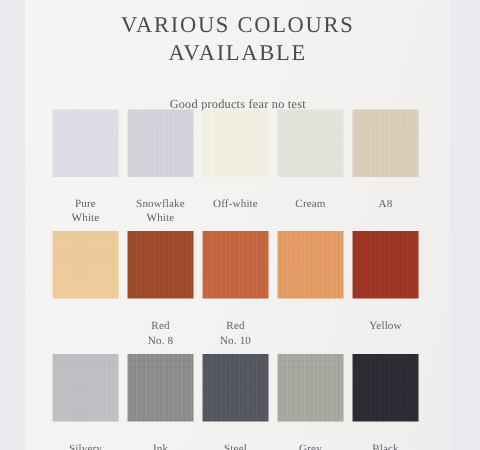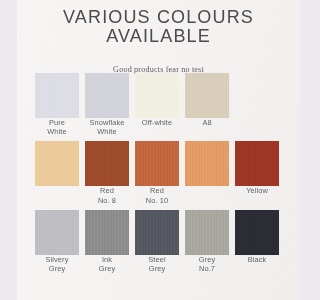--- a/index.html
+++ b/index.html
@@ -43,22 +43,22 @@
   header.titleblock {
     position: absolute;
     left: 0;
     top: 8px;
     width: 100%;
     text-align: center;
   }
   .title-line {
     display: block;
     color: #4b4a4c;
-    font-family: Liberation Sans, sans-serif;
-    font-size: 18px;
+    font-family: Liberation Serif, serif;
+    font-size: 15px;
     line-height: 19px;
     letter-spacing: 1.15px;
     white-space: nowrap;
   }
   .subtitle {
     display: block;
     margin-top: 19px;
     color: #5c5a5c;
     font-family: "Liberation Serif", serif;
     font-size: 8.2px;
@@ -97,24 +97,24 @@
     content: "";
     position: absolute;
     left: 0; top: 0; right: 0; bottom: 0;
     background-image:
       repeating-linear-gradient(90deg, rgba(255,255,255,0.085) 0px, rgba(255,255,255,0.085) 1px, rgba(0,0,0,0.0) 1px, rgba(0,0,0,0.0) 3px),
       repeating-linear-gradient(0deg, rgba(0,0,0,0.035) 0px, rgba(0,0,0,0.035) 1px, rgba(255,255,255,0.0) 1px, rgba(255,255,255,0.0) 4px);
     mix-blend-mode: overlay;
     opacity: 0.75;
   }
   .chip-label {
-    margin-top: 0;
+    margin-top: 13px;
     text-align: center;
     color: #5d626d;
-    font-family: Liberation Sans, sans-serif;
+    font-family: Liberation Serif, serif;
     font-size: 7.4px;
     line-height: 9.2px;
     letter-spacing: 0.1px;
     white-space: pre-line;
   }
   .row-3 .chip-label { color: #5d626d; }
 </style>
 </head>
 <body>
 
@@ -139,20 +139,24 @@
           <div class="swatch-cell">
             <div class="chip" style="background-color: rgb(210, 210, 219);"></div>
             <div class="chip-label">Snowflake
 White</div>
           </div>
           <div class="swatch-cell">
             <div class="chip" style="background-color: rgb(240, 239, 225);"></div>
             <div class="chip-label">Off-white</div>
           </div>
           <div class="swatch-cell">
+            <div class="chip" style="background-color: rgb(225, 226, 217);"></div>
+            <div class="chip-label">Cream</div>
+          </div>
+          <div class="swatch-cell">
             <div class="chip" style="background-color: rgb(216, 205, 185);"></div>
             <div class="chip-label">A8</div>
           </div>
         </div>
 
         <div class="swatch-row row-2">
           <div class="swatch-cell">
             <div class="chip" style="background-color: rgb(236, 202, 153);"></div>
           </div>
           <div class="swatch-cell">

